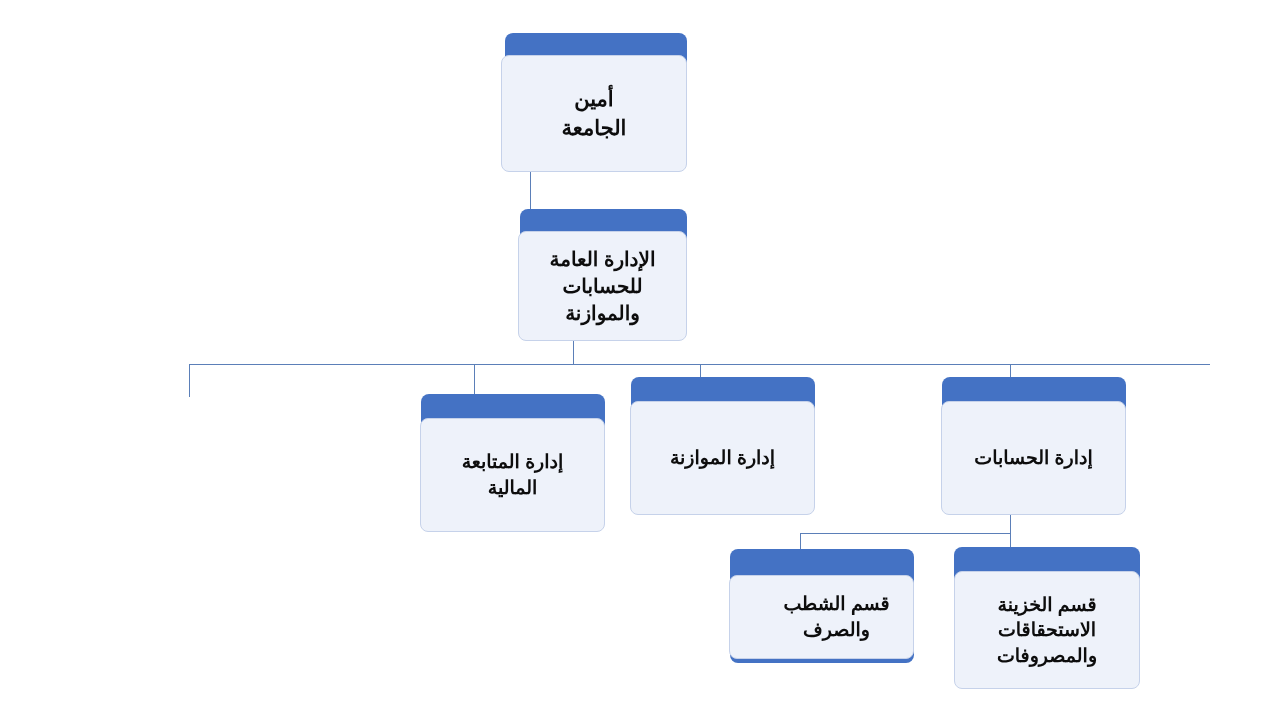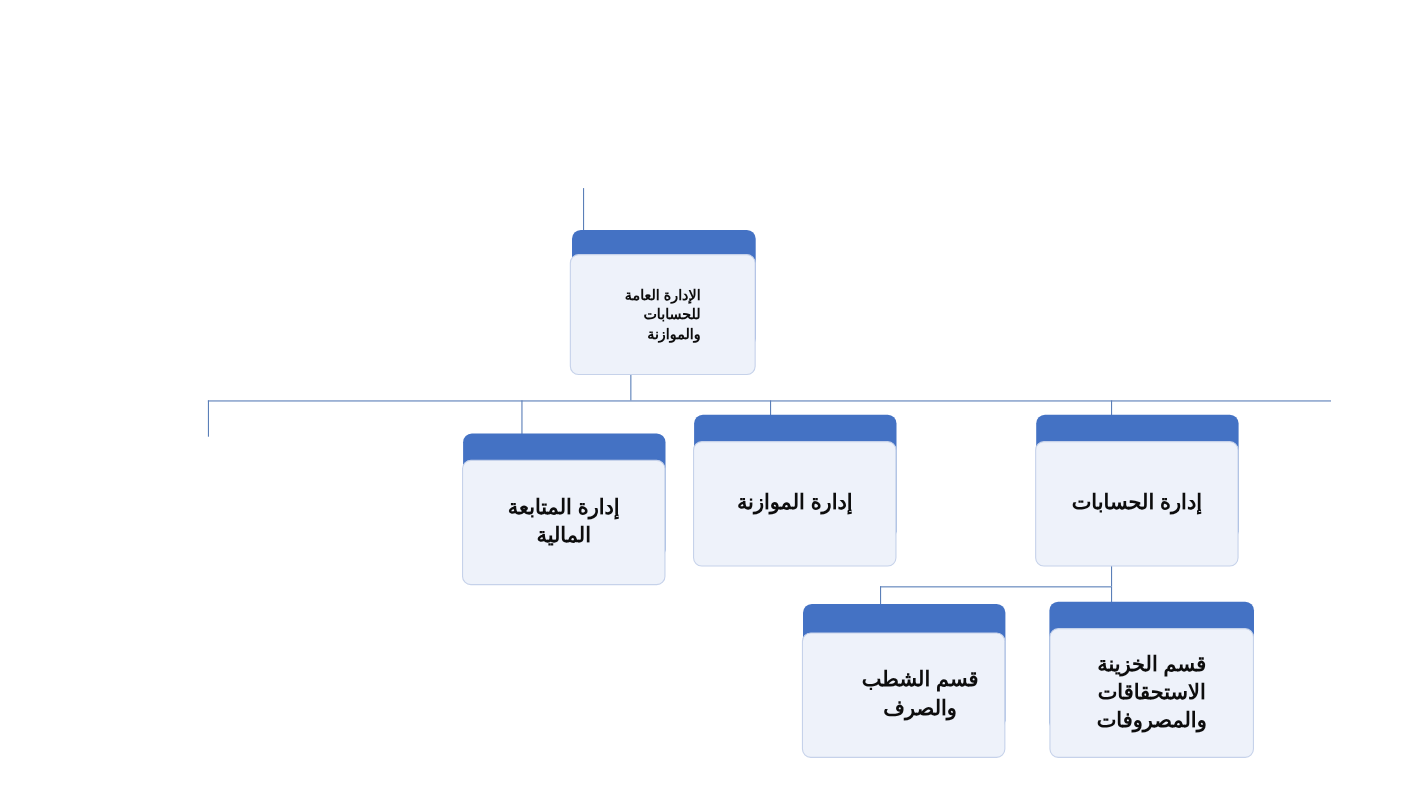--- a/index.html
+++ b/index.html
@@ -79,25 +79,32 @@
   <div class="line v" style="left:189px; top:364px; height:33px;"></div>
   <div class="line v" style="left:474px; top:364px; height:32px;"></div>
   <div class="line v" style="left:700px; top:364px; height:14px;"></div>
   <div class="line v" style="left:1010px; top:364px; height:14px;"></div>
 
   <div class="line v" style="left:1010px; top:508px; height:25px;"></div>
   <div class="line h" style="left:800px; top:533px; width:210px;"></div>
   <div class="line v" style="left:800px; top:533px; height:17px;"></div>
   <div class="line v" style="left:1010px; top:533px; height:16px;"></div>
 
+  <div class="node" style="left:483px; top:33px; width:204px; height:139px;">
+    <div class="plate" style="left:0; top:0; width:182px; height:117px;"></div>
+    <div class="card" style="left:18px; top:22px; width:186px; height:117px;">
+      <div class="label" style="font-size:21px;">أمين
+الجامعة</div>
+    </div>
+  </div>
 
   <div class="node" style="left:500px; top:209px; width:187px; height:132px;">
     <div class="plate" style="left:0; top:0; width:167px; height:107px;"></div>
     <div class="card" style="left:18px; top:22px; width:169px; height:110px;">
-      <div class="label" style="font-size:13px;text-align:right;">الإدارة العامة
+      <div class="label" style="font-size:20px;">الإدارة العامة
 للحسابات
 والموازنة</div>
     </div>
   </div>
 
 
   <div class="node" style="left:400px; top:394px; width:205px; height:138px;">
     <div class="plate" style="left:0; top:0; width:184px; height:114px;"></div>
     <div class="card" style="left:21px; top:24px; width:185px; height:114px;">
       <div class="label">إدارة المتابعة
@@ -114,21 +121,21 @@
 
   <div class="node" style="left:919px; top:377px; width:207px; height:138px;">
     <div class="plate" style="left:0; top:0; width:184px; height:114px;"></div>
     <div class="card" style="left:22px; top:24px; width:185px; height:114px;text-align:center;">
       <div class="label">إدارة الحسابات</div>
     </div>
   </div>
 
   <div class="node" style="left:709px; top:549px; width:205px; height:140px;">
     <div class="plate" style="left:0; top:0; width:184px; height:114px;"></div>
-    <div class="card" style="left:21px; top:26px; width:185px; height:114px;padding-left:40px;">
+    <div class="card" style="left:21px; top:26px; width:185px; height:84px;padding-left:40px;">
       <div class="label">قسم الشطب
 والصرف</div>
     </div>
   </div>
 
   <div class="node" style="left:931px; top:547px; width:209px; height:142px;">
     <div class="plate" style="left:0; top:0; width:186px; height:118px;"></div>
     <div class="card" style="left:23px; top:24px; width:186px; height:118px;">
       <div class="label" style="font-size:19px;">قسم الخزينة
 الاستحقاقات

